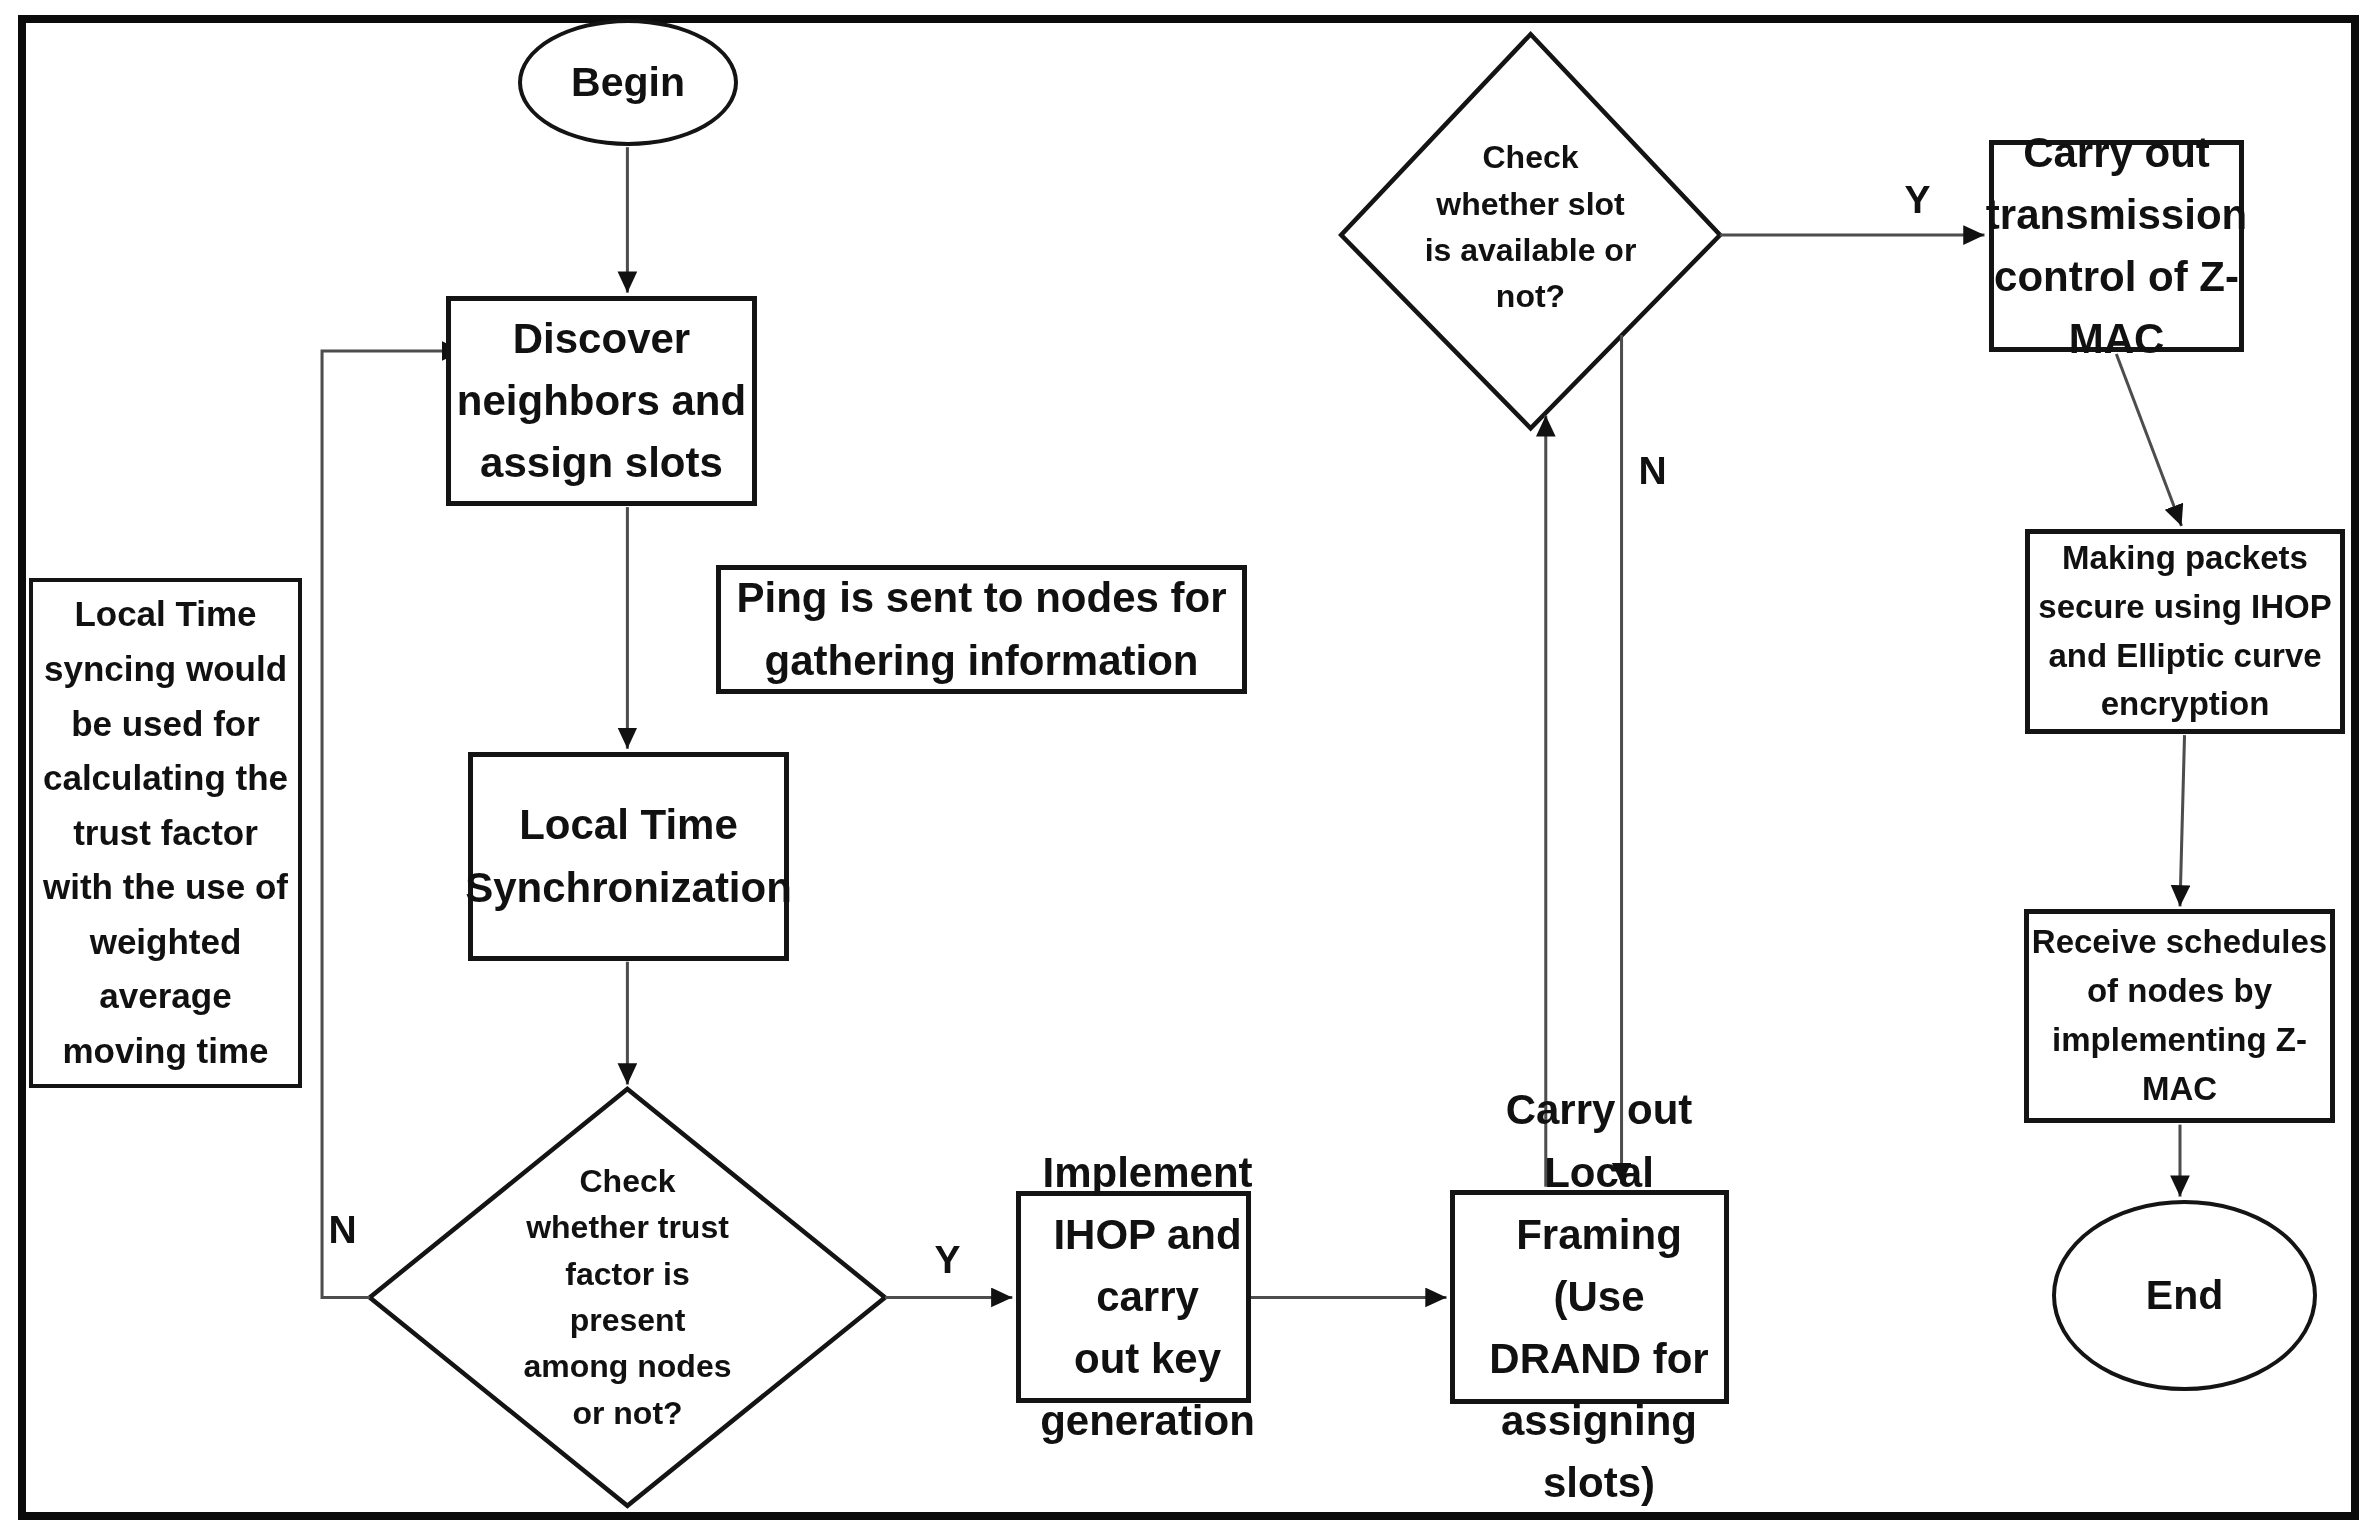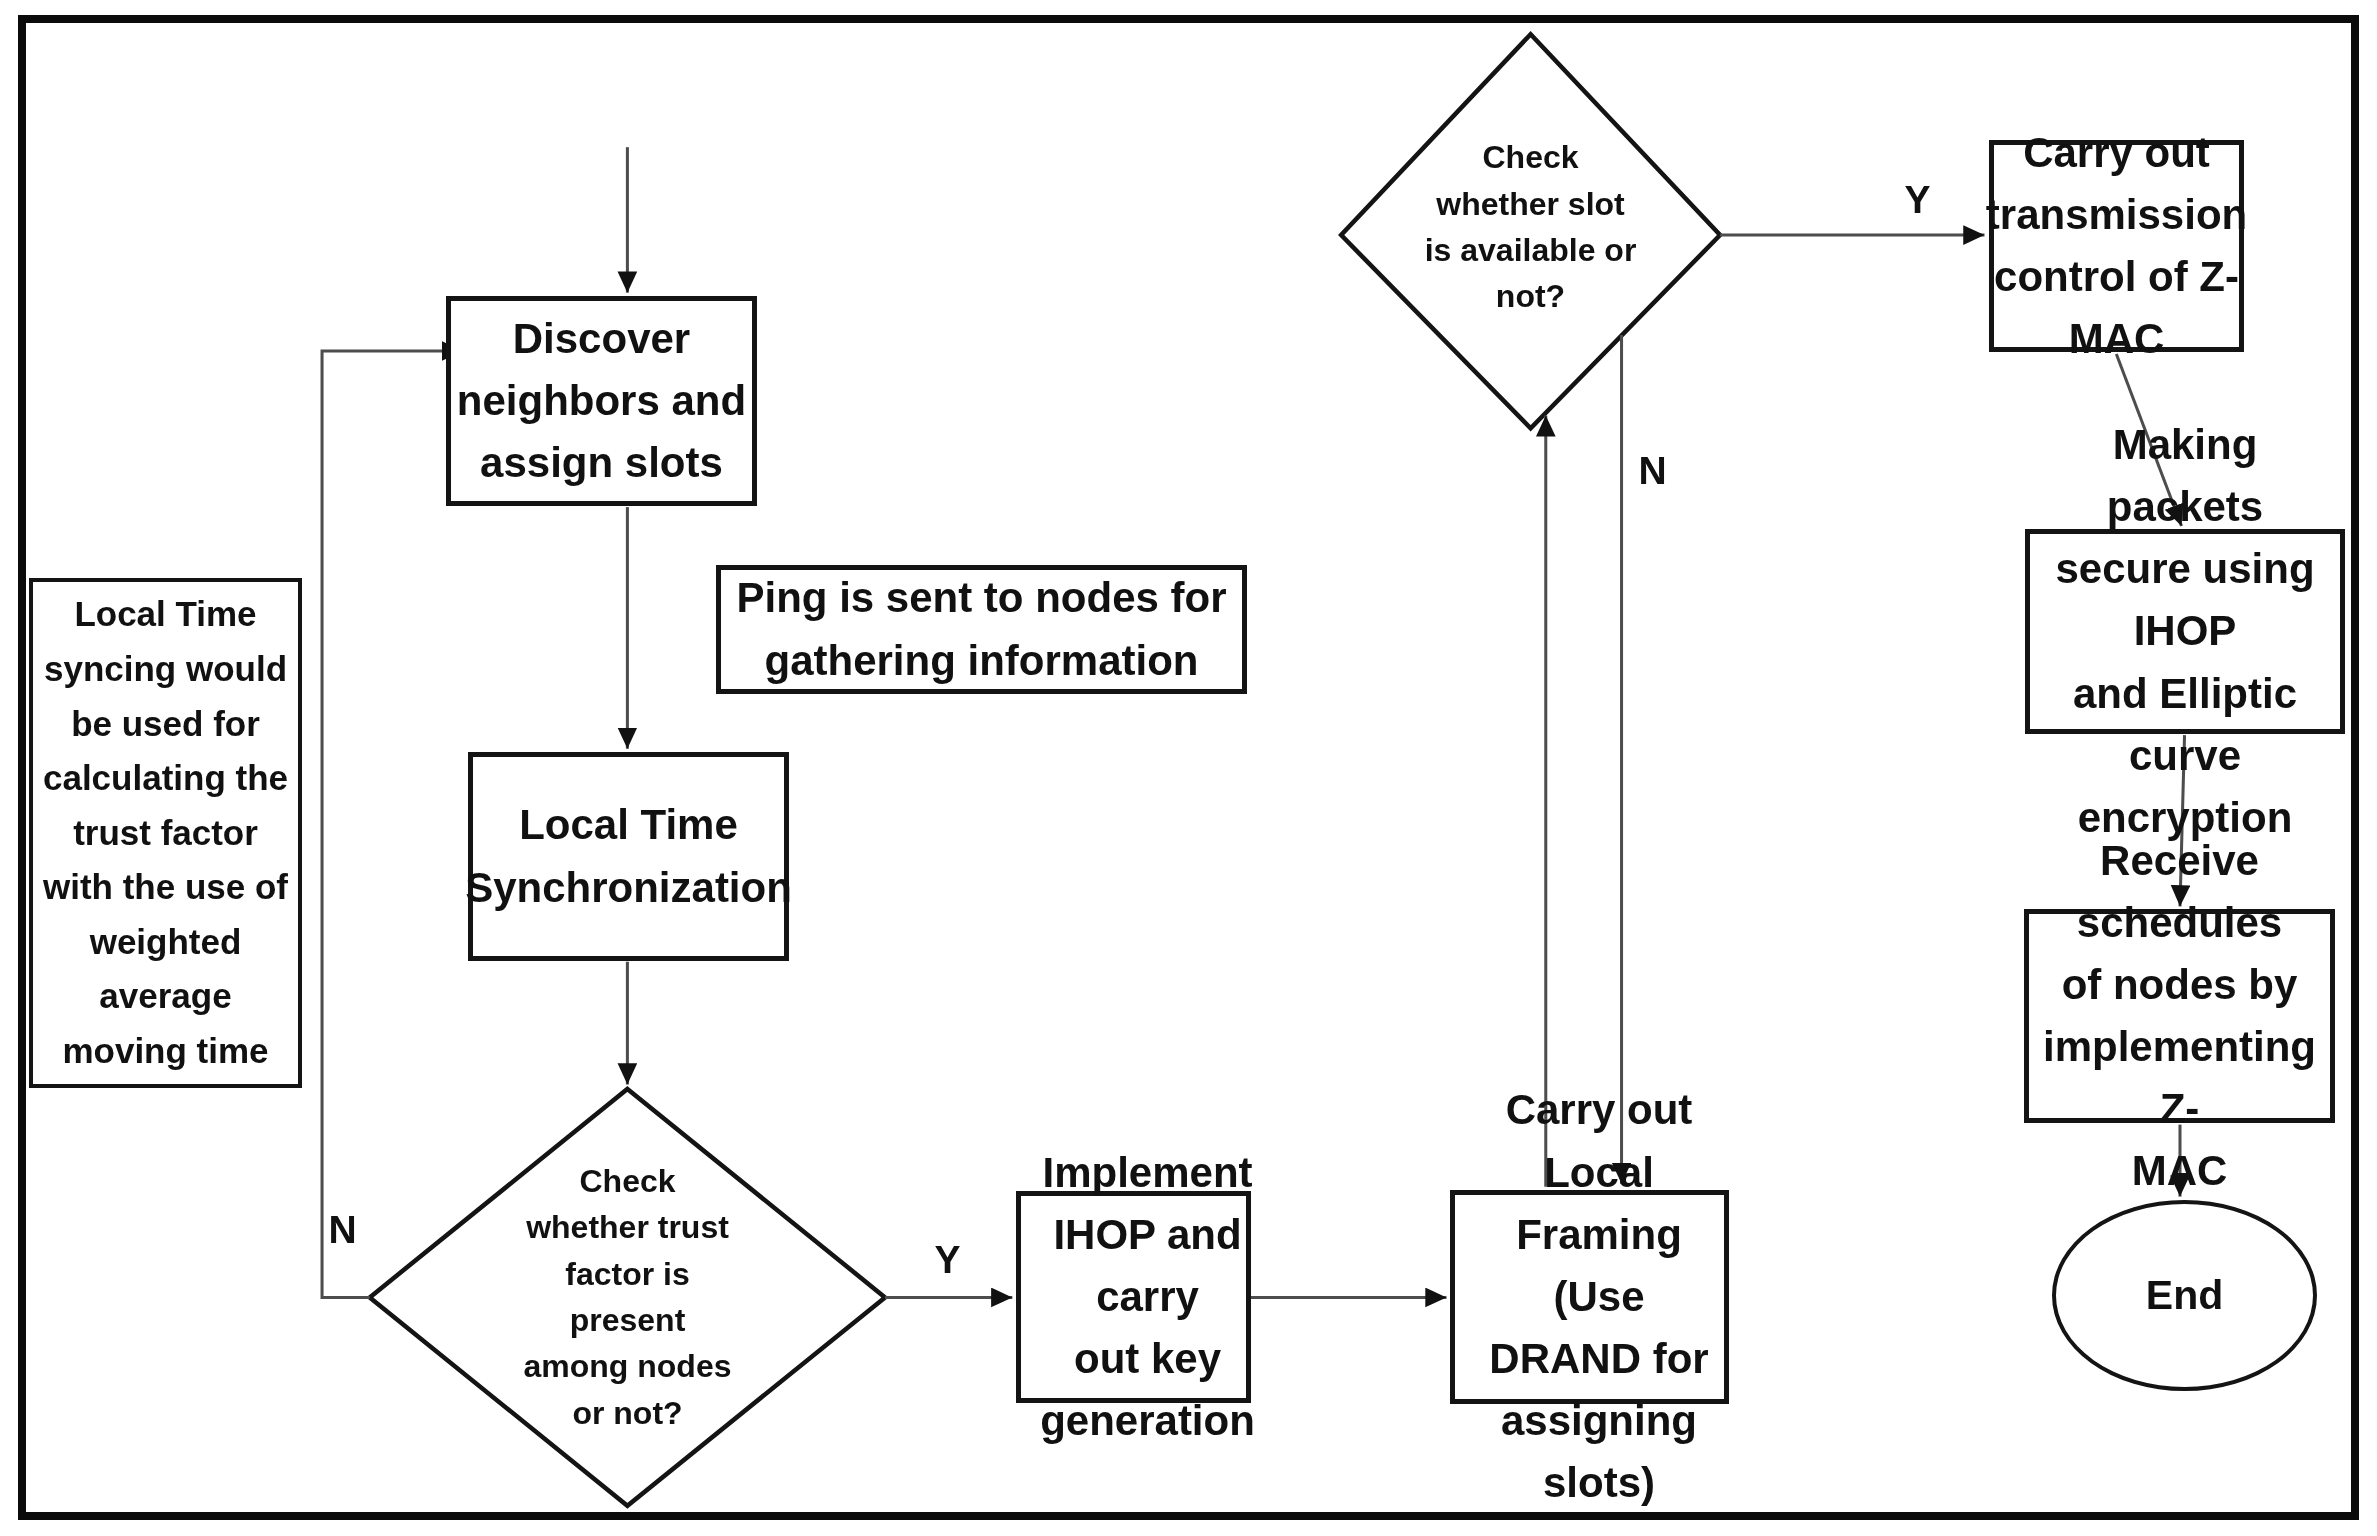--- a/index.html
+++ b/index.html
@@ -19,21 +19,21 @@
   .node{
     position:absolute;box-sizing:border-box;
     display:flex;align-items:center;justify-content:center;
     text-align:center;font-weight:700;
     background:#ffffff;
   }
   .rect{border:5.3px solid #141414;}
   .terminator{border:4.5px solid #141414;border-radius:50%;}
   .ghost{background:transparent;border:none;}
   .label{white-space:pre-line;line-height:1.48;font-size:42px;}
-  .label-sm{font-size:42px;}
+  .label-sm{font-size:33px;}
   .label-note{font-size:35px;line-height:1.56;}
   .label-terminator{font-size:41px;white-space:pre-line;}
   .edge-label{
     position:absolute;width:61px;height:61px;box-sizing:border-box;
     display:flex;align-items:center;justify-content:center;
     font-weight:700;font-size:39px;background:transparent;
   }
 </style>
 </head>
 <body>
@@ -59,20 +59,23 @@
     <line x1="1168" y1="1712" x2="1336" y2="1712" stroke="#4d4d4d" stroke-width="4" marker-end="url(#arrow)"></line>
     <line x1="1650" y1="1712" x2="1909" y2="1712" stroke="#4d4d4d" stroke-width="4" marker-end="url(#arrow)"></line>
     <line x1="2040" y1="1566" x2="2040" y2="548" stroke="#4d4d4d" stroke-width="4" marker-end="url(#arrow)"></line>
     <line x1="2140" y1="442" x2="2140" y2="1562" stroke="#4d4d4d" stroke-width="4" marker-end="url(#arrow)"></line>
     <line x1="2270" y1="310" x2="2619" y2="310" stroke="#4d4d4d" stroke-width="4" marker-end="url(#arrow)"></line>
     <line x1="2793" y1="467" x2="2879" y2="694" stroke="#4d4d4d" stroke-width="4" marker-end="url(#arrow)"></line>
     <line x1="2883" y1="970" x2="2877" y2="1196" stroke="#4d4d4d" stroke-width="4" marker-end="url(#arrow)"></line>
     <line x1="2877" y1="1484" x2="2877" y2="1579" stroke="#4d4d4d" stroke-width="4" marker-end="url(#arrow)"></line>
   </svg>
 
+  <div class="node terminator" style="left:518px;top:19px;width:220px;height:127px;">
+    <span class="label-terminator">Begin</span>
+  </div>
 
   <div class="node rect" style="left:446px;top:296px;width:311px;height:210px;">
     <span class="label">Discover
 neighbors and
 assign slots</span>
   </div>
 
   <div class="node rect" style="left:29px;top:578px;width:273px;height:510px;border-width:4.5px;">
     <span class="label label-note">Local Time
 syncing would

